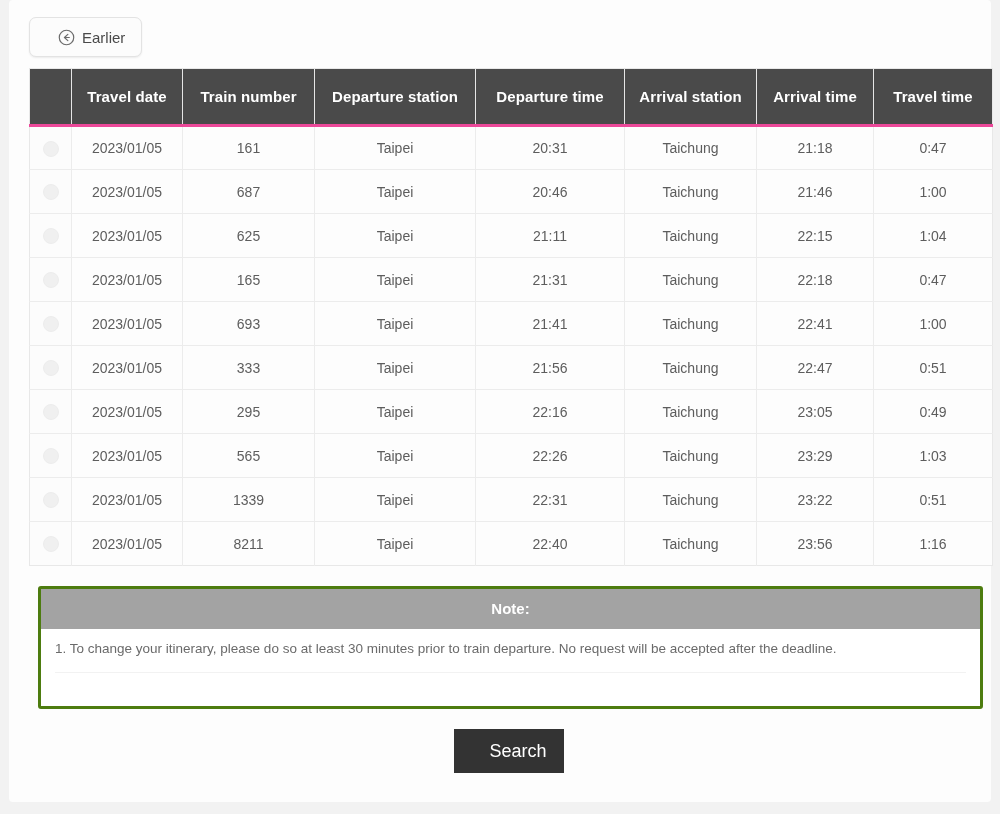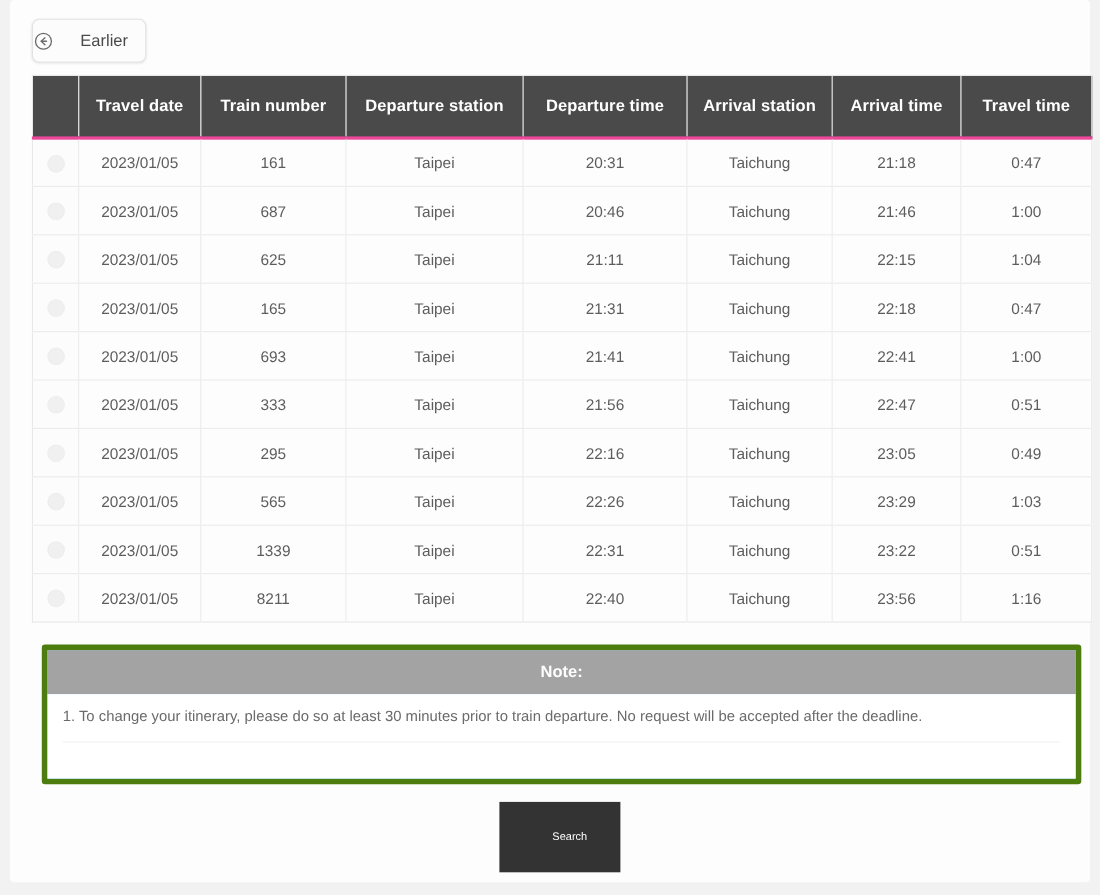--- a/index.html
+++ b/index.html
@@ -34,23 +34,23 @@
   #nav-bar {
     position: absolute;
     left: 20px;
     top: 17px;
     display: flex;
     gap: 12px;
   }
   .nav-btn {
     display: flex;
     align-items: center;
-    gap: 25px;
+    gap: 7px;
     height: 40px;
-    padding: 0 16px 0 1px;
+    padding: 0 16px 0 28px;
     background: #fcfcfc;
     border: 1px solid #e3e3e3;
     border-radius: 7px;
     box-shadow: 0 1px 2px rgba(0,0,0,0.07);
     cursor: pointer;
     font-size: 15px;
     color: #4a4a4a;
     font-weight: 400;
   }
   .nav-btn .circ-icon {
@@ -123,22 +123,22 @@
   col.c-arrst   { width: 132px; }
   col.c-arrtime { width: 117px; }
   col.c-traveltime { width: 119px; }
 
   
   #note-box {
     position: absolute;
     left: 29px;
     top: 586px;
     width: 945px;
-    background: #7dd3fc;
-    border: 5px solid #4d7c0f;
+    background: #fdba74;
+    border: 3px solid #4d7c0f;
     border-radius: 3px;
     overflow: hidden;
   }
   #note-header {
     background: #a3a3a3;
     color: #ffffff;
     font-size: 15px;
     font-weight: bold;
     text-align: center;
     height: 40px;
@@ -162,24 +162,24 @@
     position: absolute;
     left: 0;
     top: 729px;
     width: 1000px;
     display: flex;
     justify-content: center;
     gap: 2px;
   }
   .action-btn {
     width: 110px;
-    height: 64px;
+    height: 44px;
     background: #333333;
     color: #ffffff;
-    font-size: 10px;
+    font-size: 18px;
     border: none;
     cursor: pointer;
     display: flex;
     align-items: center;
     justify-content: center;
     font-family: "Liberation Sans", sans-serif;
     padding-left: 24px;
   }
 </style>
 </head>

